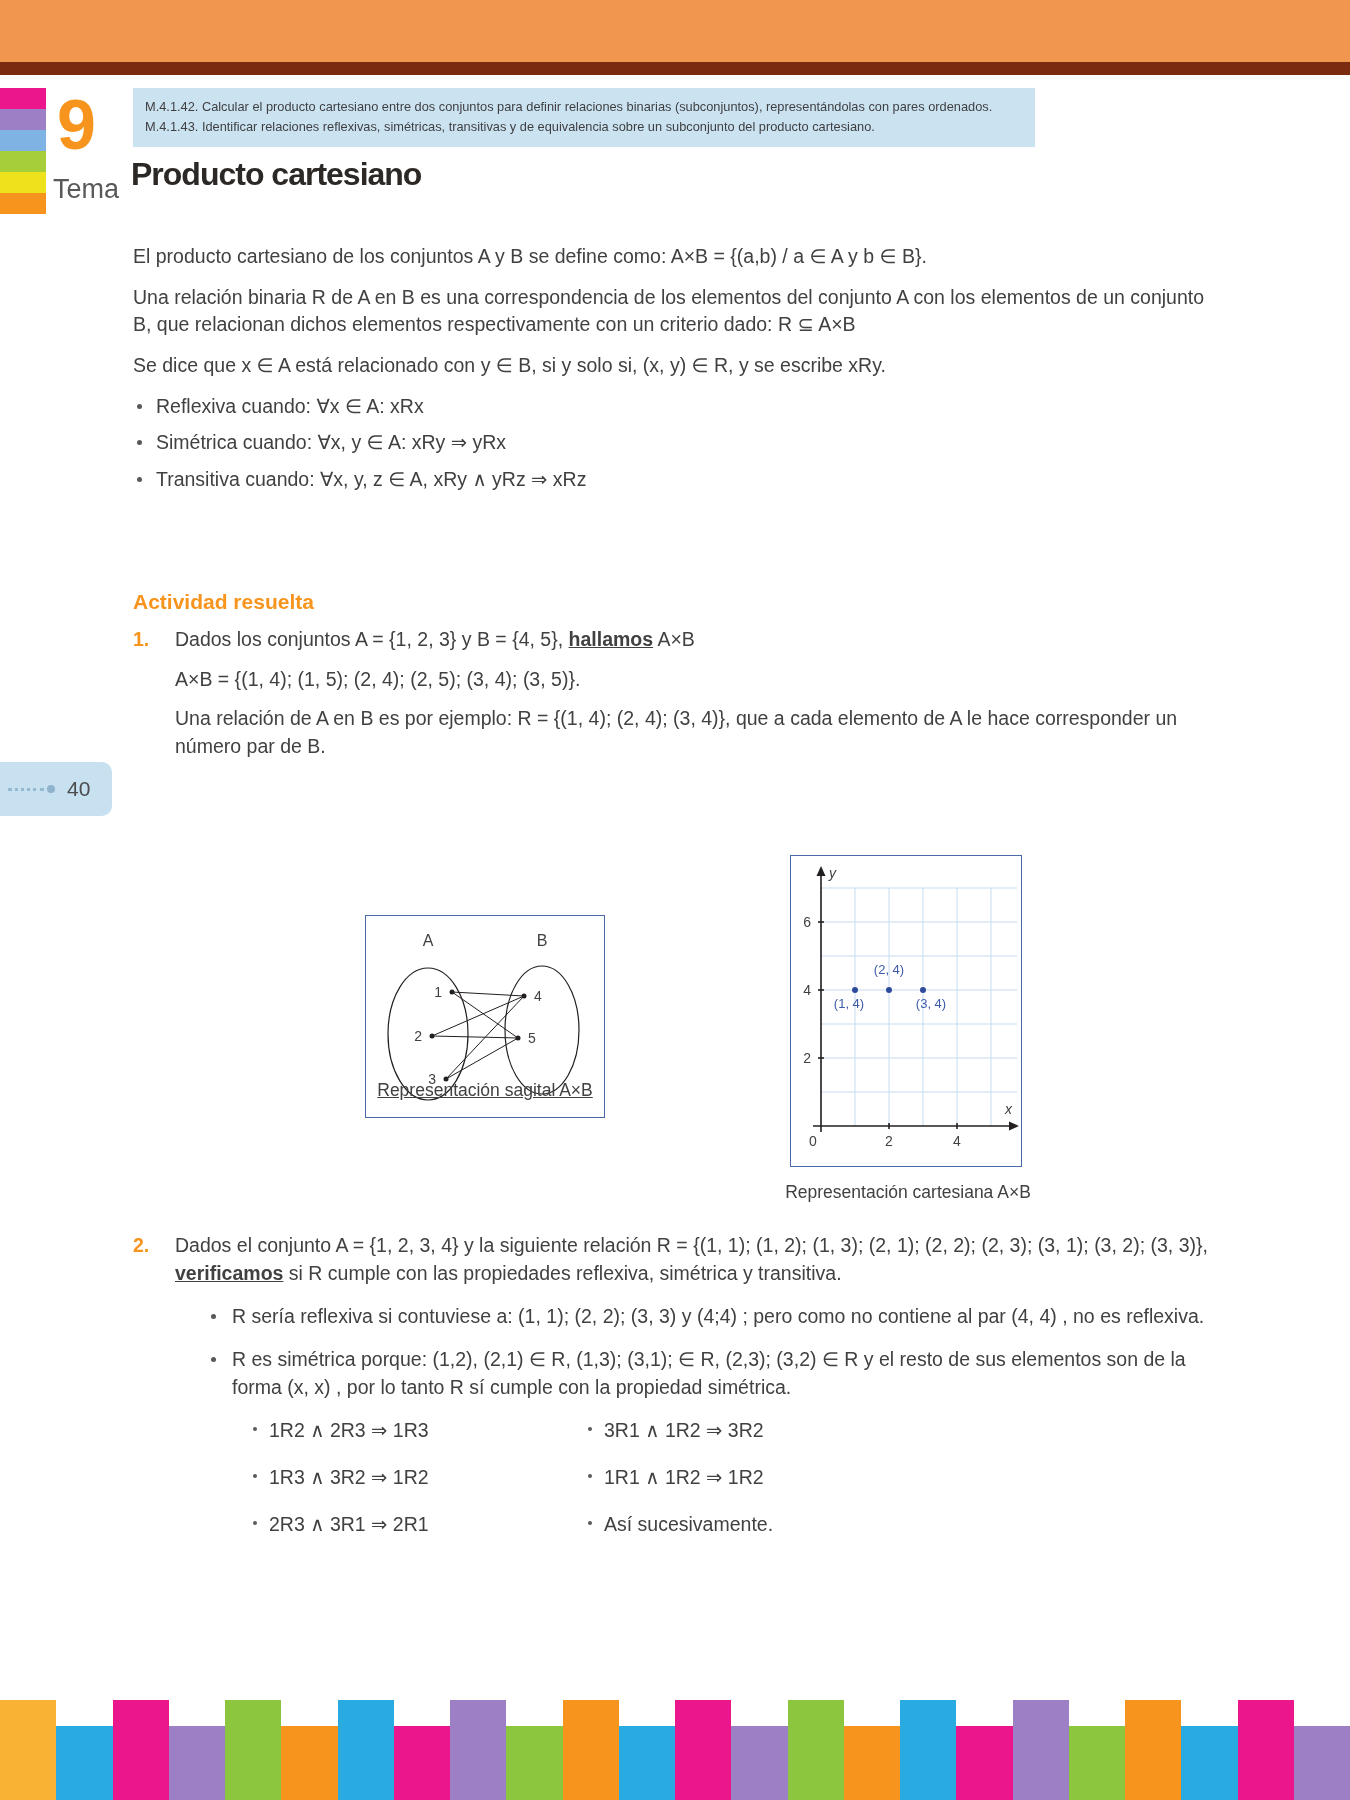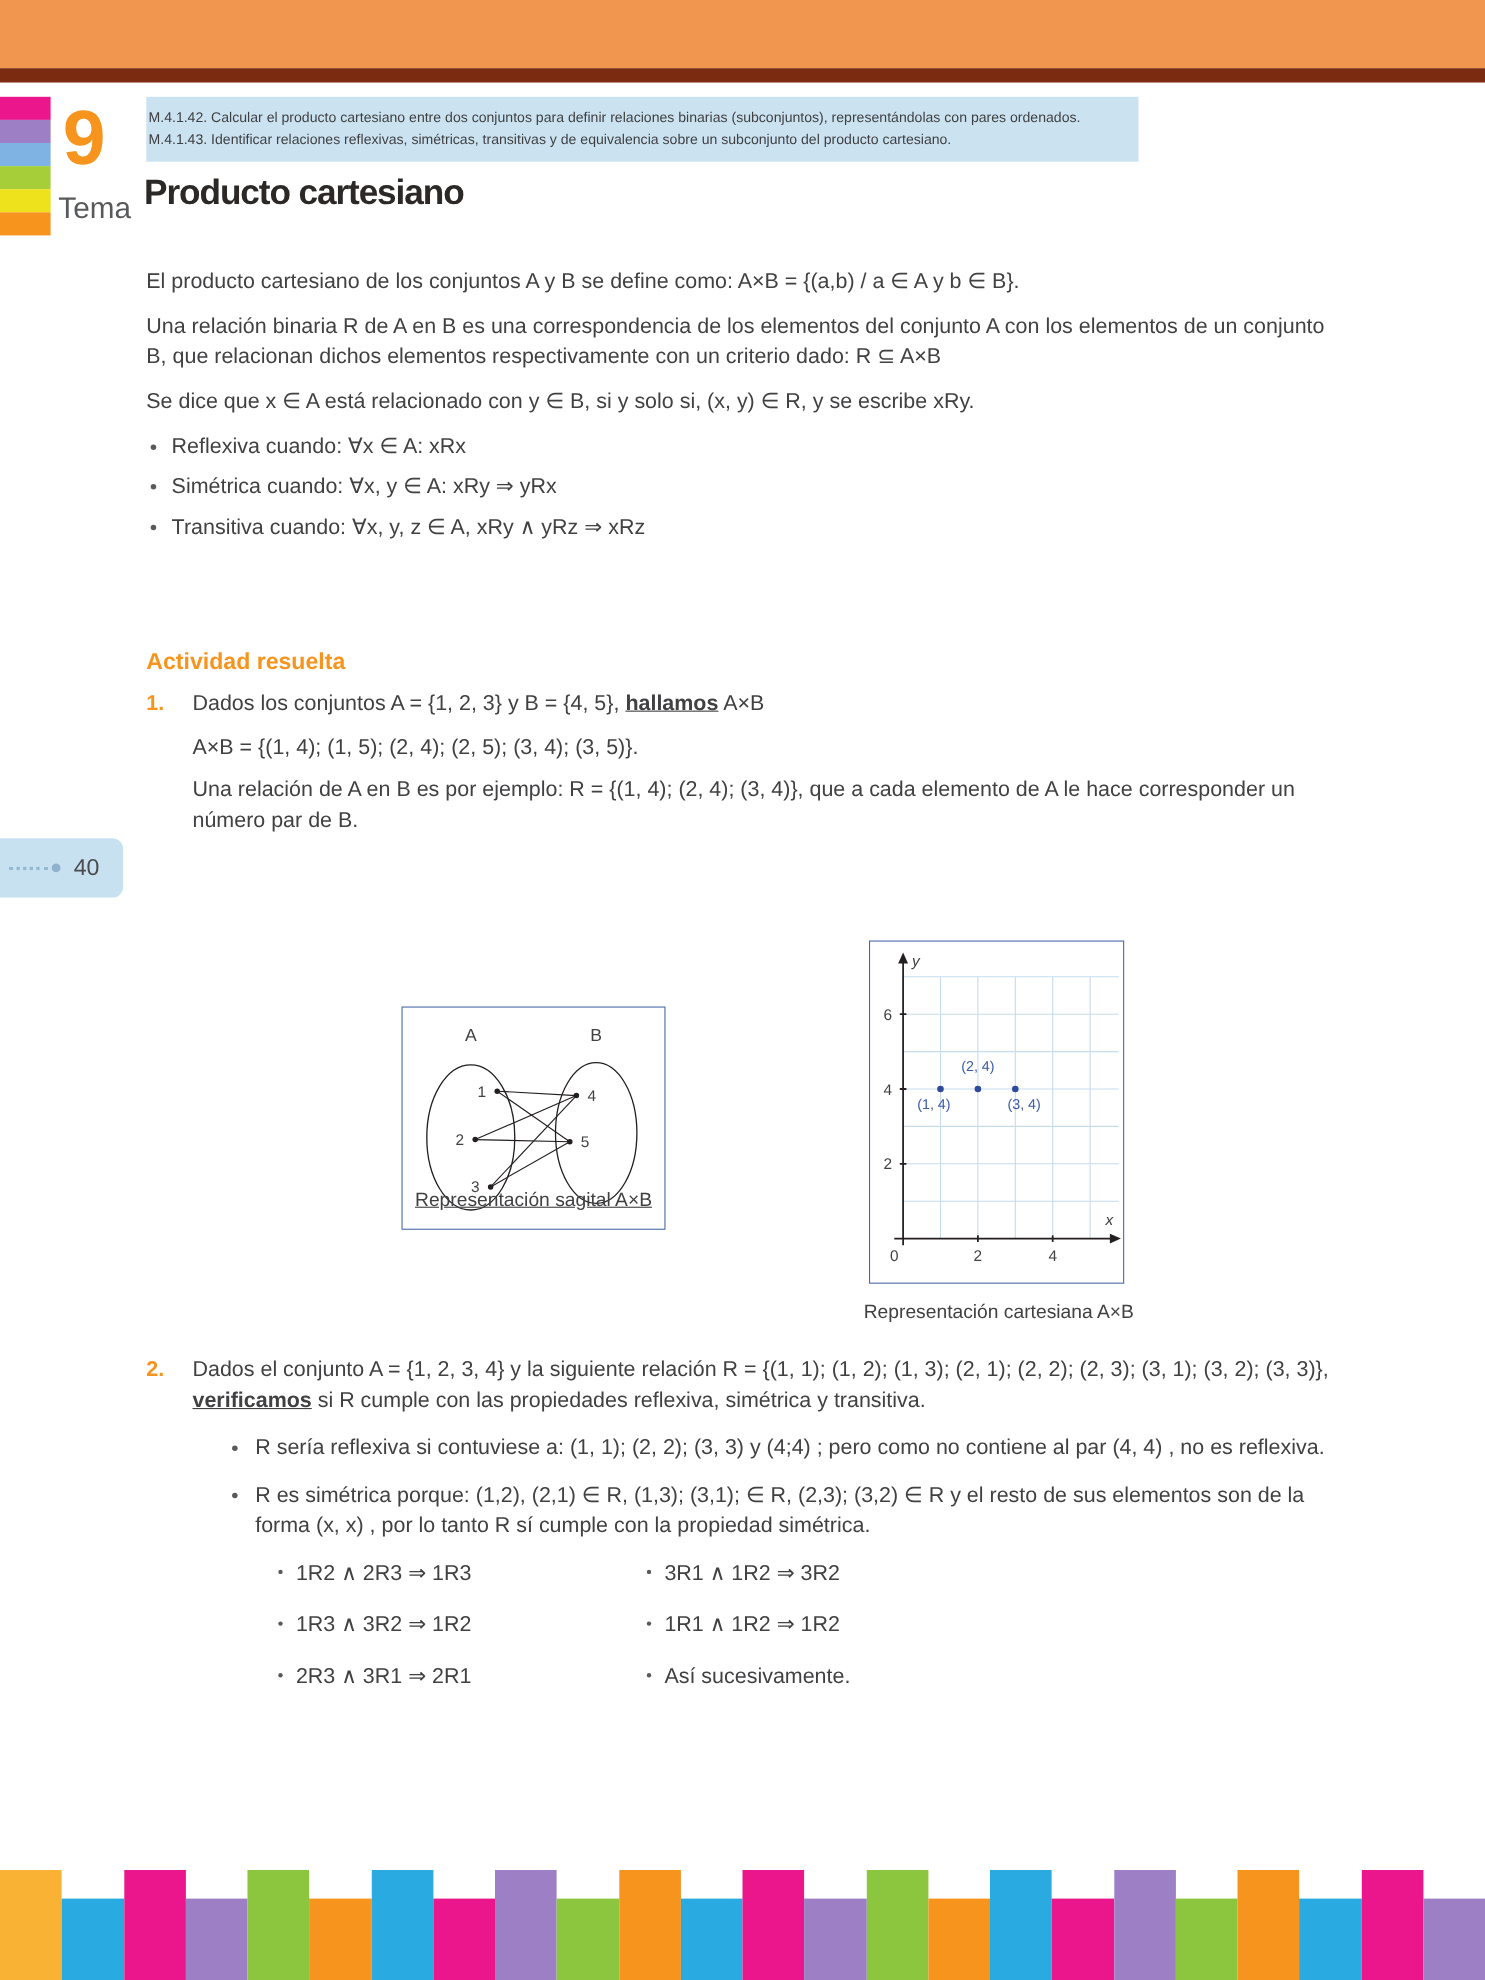--- a/index.html
+++ b/index.html
@@ -3,21 +3,21 @@
 <meta charset="utf-8">
 <style>
   *{margin:0;padding:0;box-sizing:border-box;}
   html,body{background:#ffffff;}
   body{width:1350px;height:1800px;font-family:"Liberation Sans",sans-serif;position:relative;}
   .page{position:absolute;left:0;top:0;width:1350px;height:1800px;overflow:hidden;background:#ffffff;}
 
   .bar-orange{position:absolute;left:0;top:0;width:100%;height:62px;background:#F0964E;}
   .bar-maroon{position:absolute;left:0;top:62px;width:100%;height:13px;background:#7B2B10;}
 
-  .objectives{position:absolute;left:133px;top:88px;width:902px;background:#CBE3F1;padding:9px 2px;font-size:12.8px;line-height:1.6;color:#3F3F41;}
+  .objectives{position:absolute;left:133px;top:88px;width:902px;background:#CBE3F1;padding:9px 12px;font-size:12.8px;line-height:1.6;color:#3F3F41;}
 
   .stripes{position:absolute;left:0;top:88px;width:46px;}
   .stripes>div{width:46px;height:21px;}
 
   .tema-num{position:absolute;left:57px;top:90px;font-size:70px;font-weight:bold;color:#F7941D;line-height:1;}
   .tema-label{position:absolute;left:53px;top:174px;font-size:27px;color:#58595B;}
 
   .title{position:absolute;left:131px;top:156px;font-size:32px;font-weight:bold;color:#2B2826;letter-spacing:-1px;}
 
   .intro{position:absolute;left:133px;top:243px;width:1088px;font-size:19.5px;line-height:1.42;color:#414042;}

